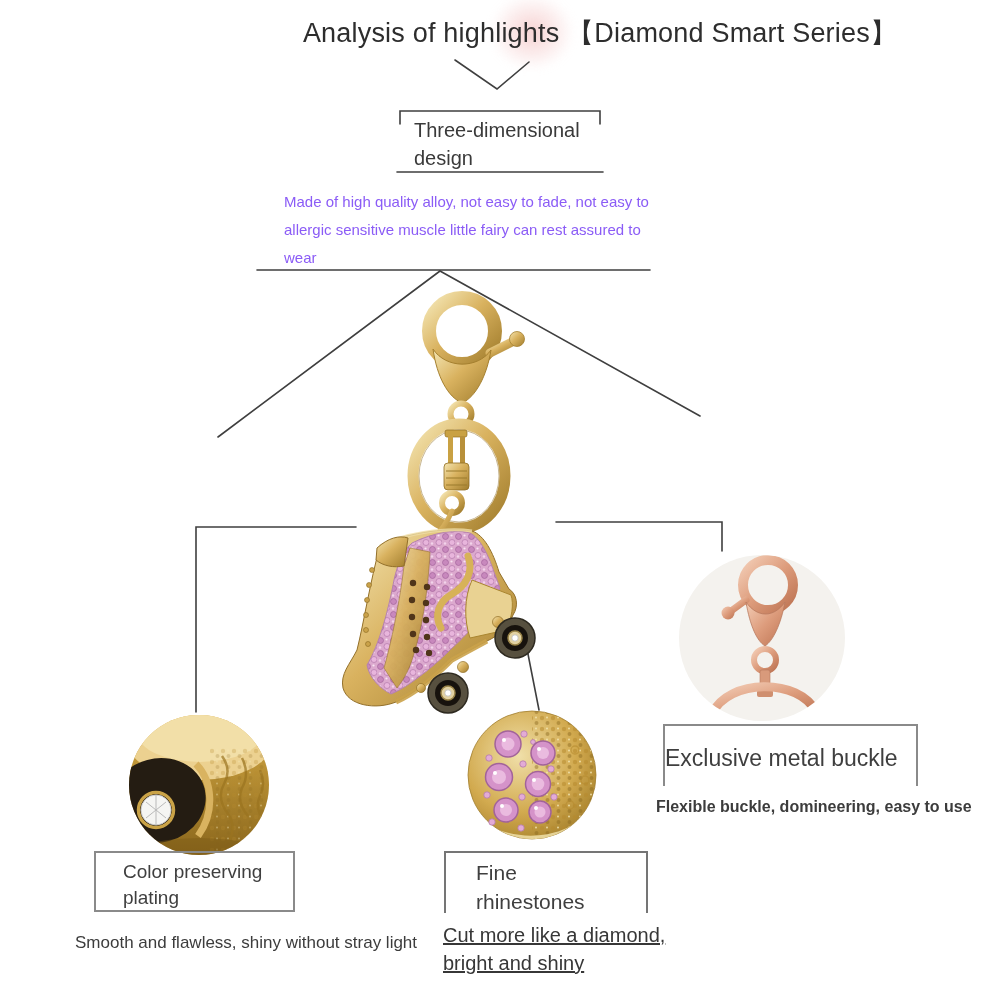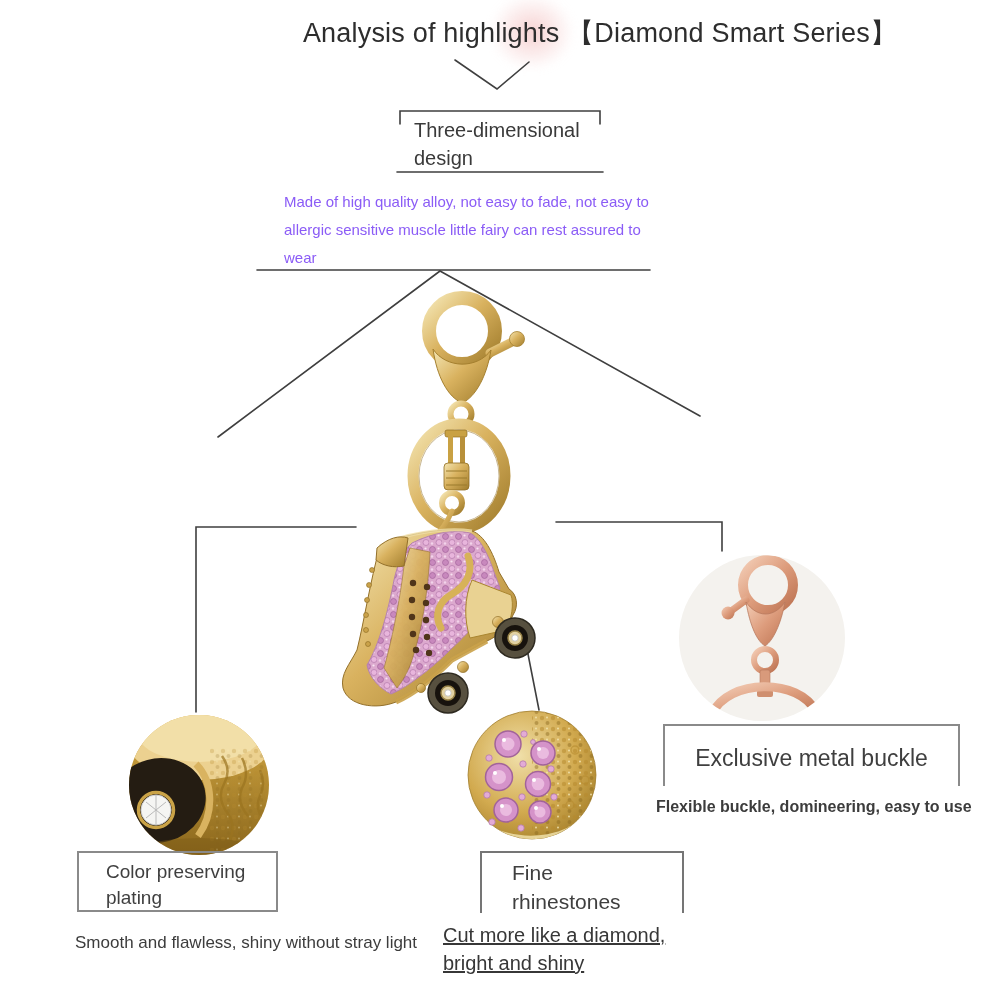--- a/index.html
+++ b/index.html
@@ -25,40 +25,40 @@
   .label3d {
     position:absolute; left:414px; top:116px; width:200px;
     font-size:20px; line-height:28px; color:#3a3a3a;
   }
   .para {
     position:absolute; left:284px; top:188px; width:460px;
     font-size:15px; line-height:28px; color:#8b5cf6;
   }
   .box { position:absolute; color:#3f3f3f; }
   .plating-box {
-    left:77px; top:851px; width:201px; height:61px;
+    left:94px; top:851px; width:201px; height:61px;
     border:2px solid #8a8a8a; padding:6px 0 0 27px;
     font-size:19px; line-height:26px;
   }
   .plating-desc {
     position:absolute; left:75px; top:933px; font-size:17px; color:#3c3c3c;
     white-space:nowrap;
   }
   .rhin-box {
     left:444px; top:851px; width:204px; height:62px;
     border-top:2px solid #757575; border-left:2px solid #757575; border-right:2px solid #757575;
-    padding:5px 0 0 30px; font-size:21px; line-height:29px;margin-left:36px;
+    padding:5px 0 0 30px; font-size:21px; line-height:29px;
   }
   .rhin-desc {
     position:absolute; left:443px; top:921px; font-size:20px; line-height:28px; color:#373737;text-decoration:underline;
   }
   .buckle-box {
-    left:663px; top:724px; width:297px; height:62px;
+    left:663px; top:724px; width:255px; height:62px;
     border-top:2px solid #8a8a8a; border-left:2px solid #8a8a8a; border-right:2px solid #8a8a8a;
-    padding-top:19px; text-align:center; font-size:23px;
+    padding-top:19px; text-align:left; font-size:23px;
   }
   .buckle-desc {
     position:absolute; left:656px; top:798px; font-size:16px; color:#3c3c3c;
     white-space:nowrap;
     font-weight:bold;
   }
 </style>
 </head>
 <body>
 

